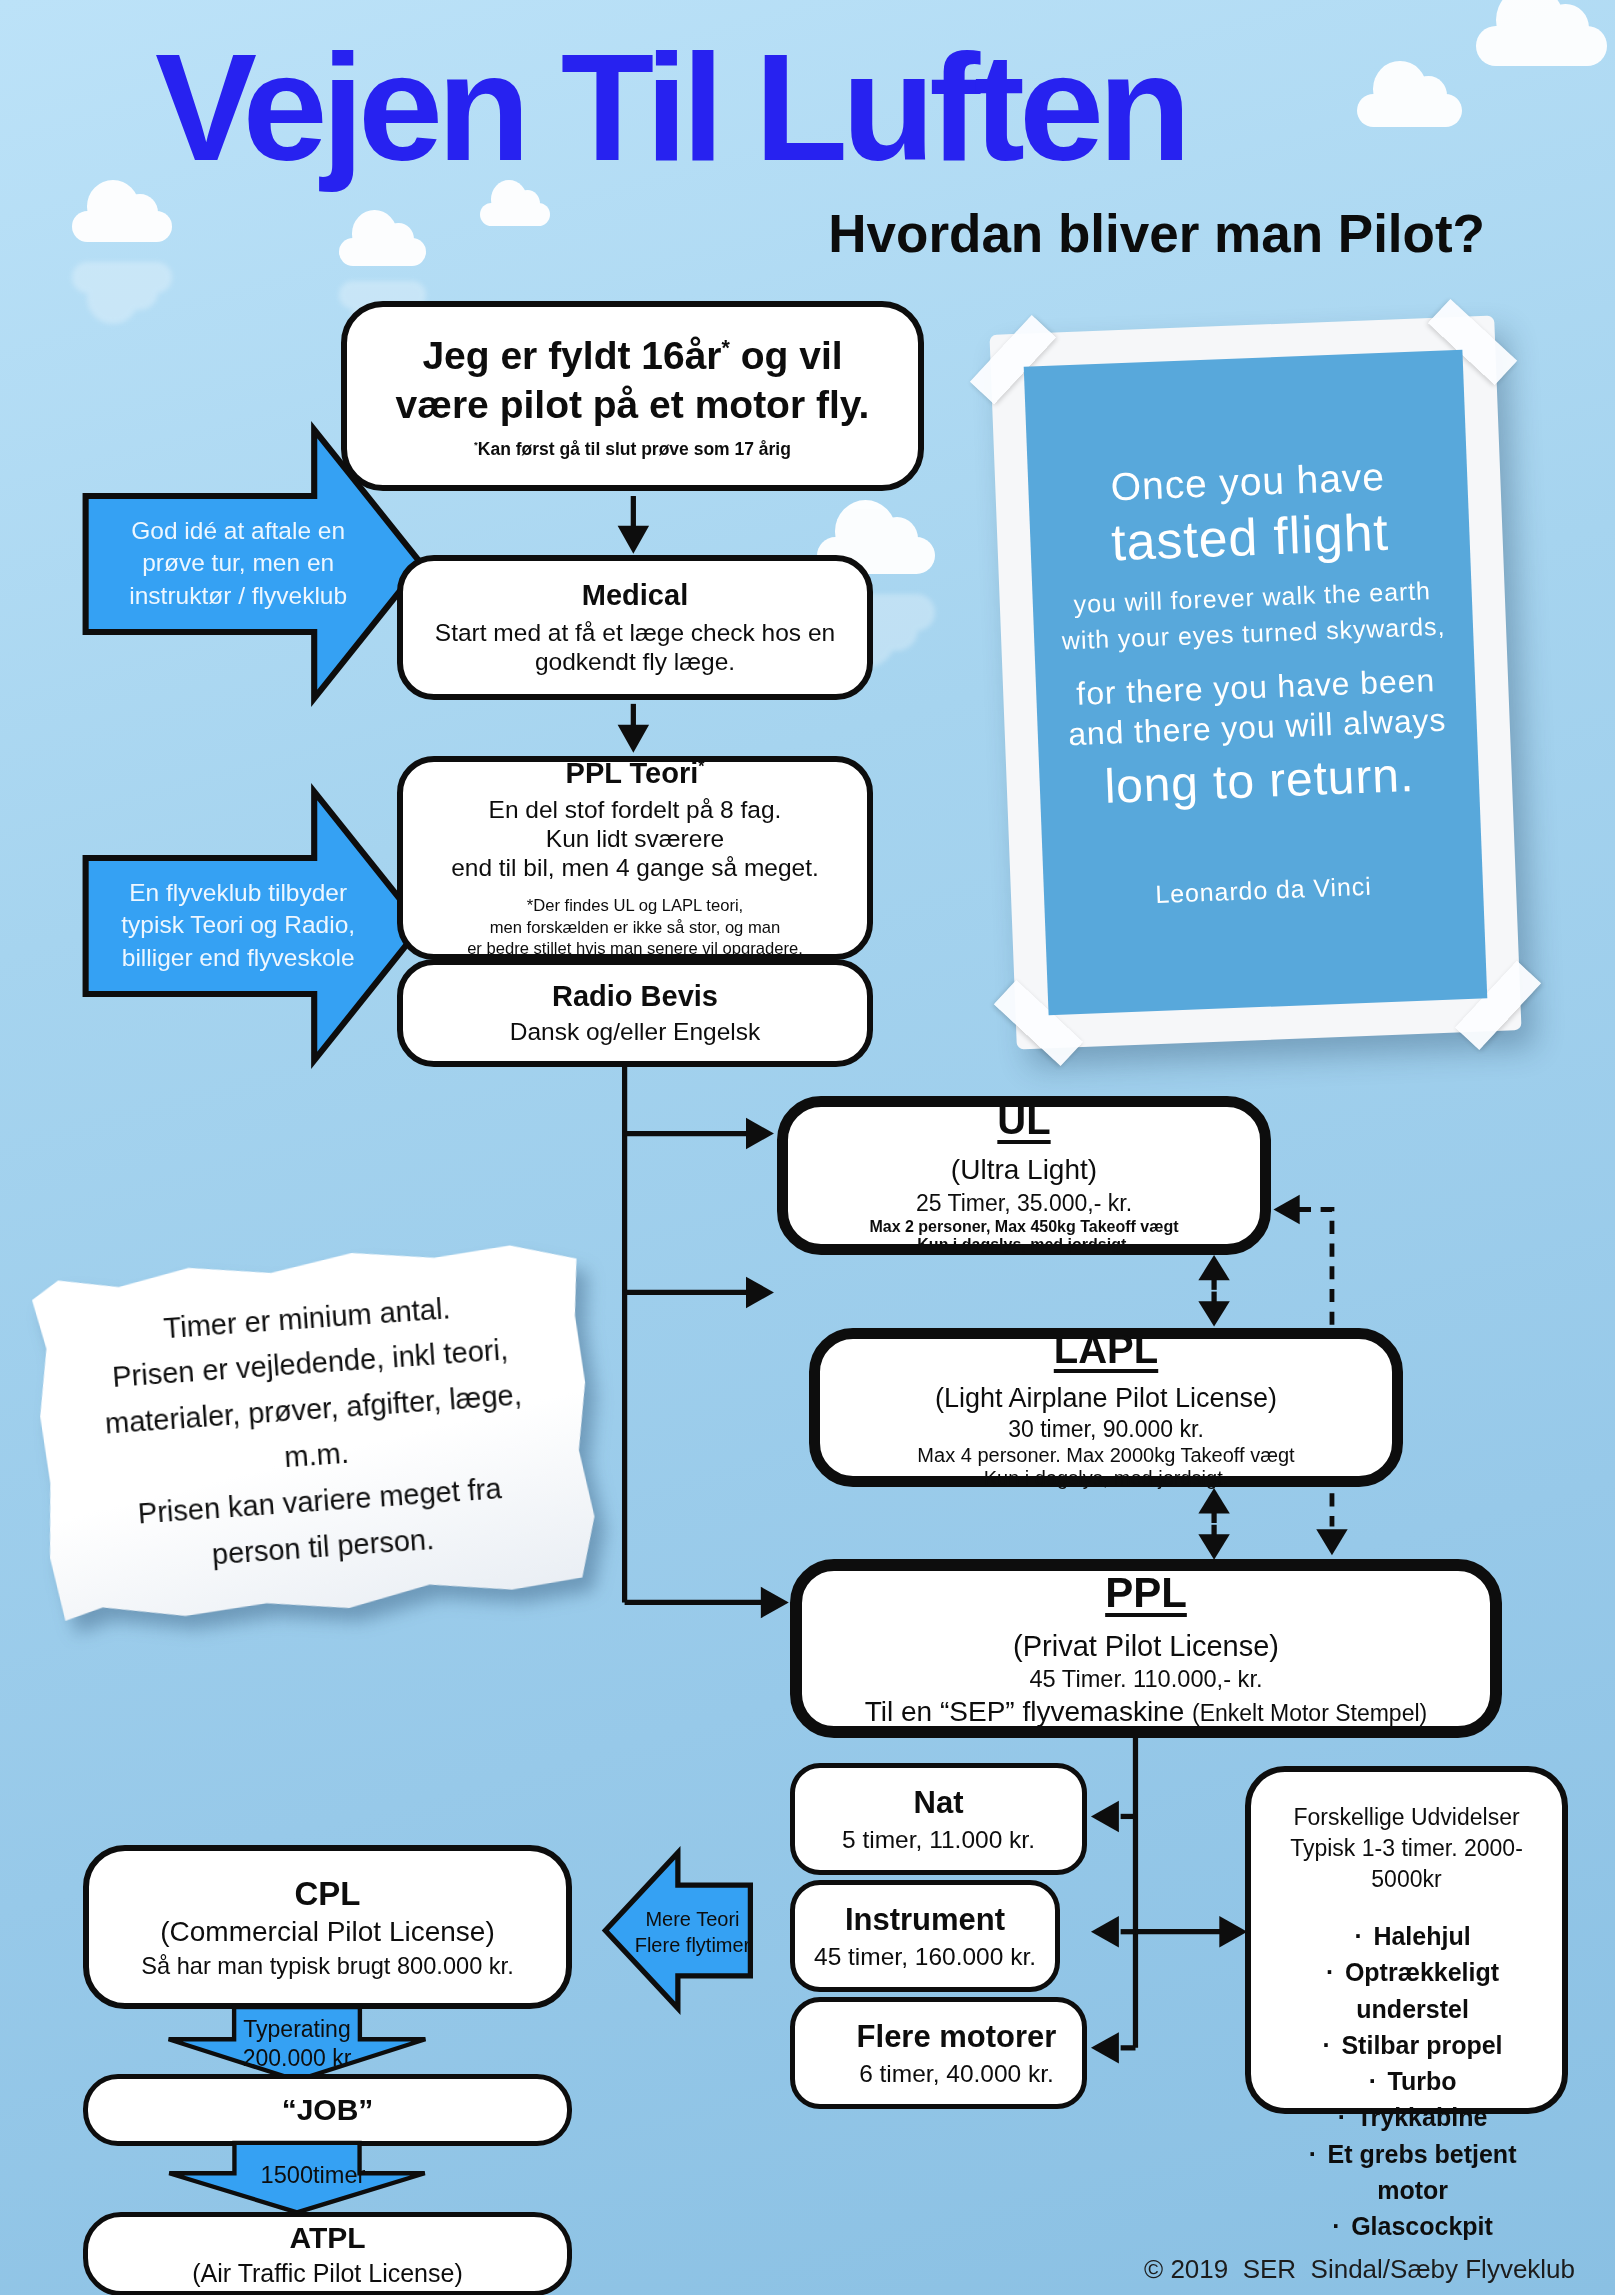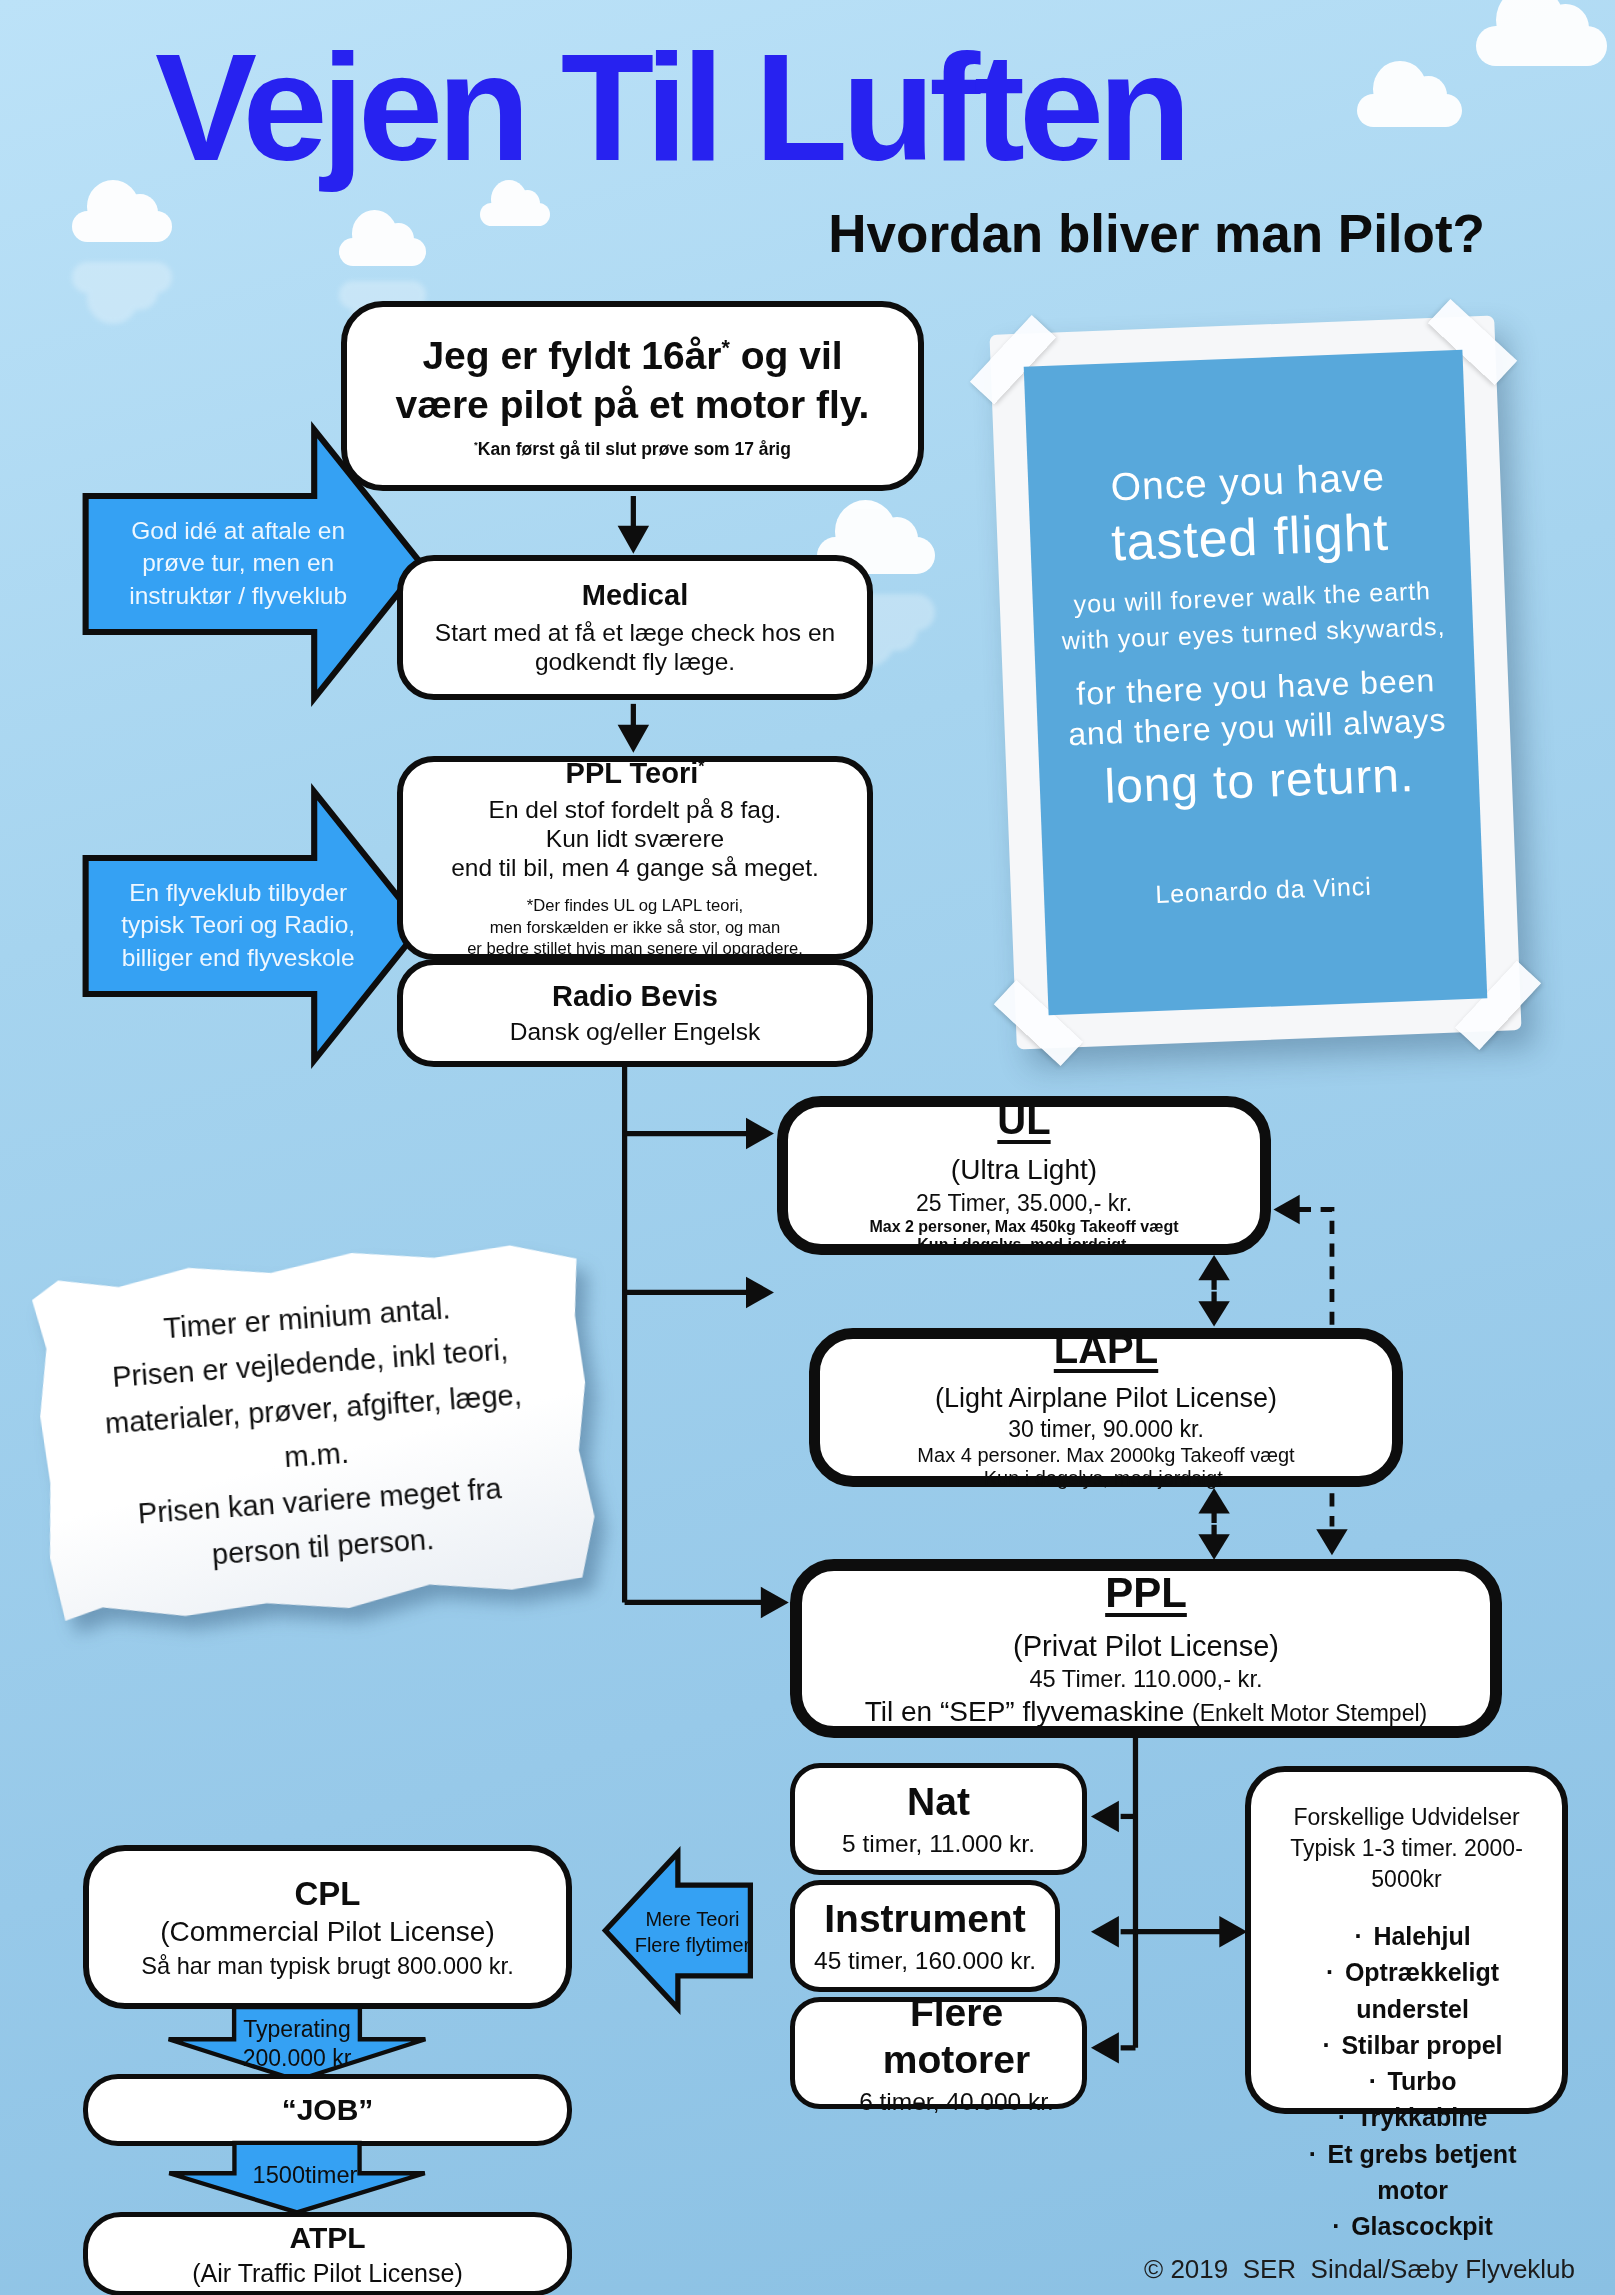--- a/index.html
+++ b/index.html
@@ -58,21 +58,21 @@
   #box-ppl .lic-title{font-size:42px;}
   #box-ppl .sub{font-size:29px;margin-top:10.5px;}
   #box-ppl .l1{font-size:23.6px;margin-top:1.7px;}
   #box-ppl .l2{font-size:28px;margin-top:1.7px;}
   #box-ppl .l2 .small{font-size:23px;text-align:right;}
   
   .thin{border-width:5.2px;border-radius:30px;}
   #box-nat{left:790px;top:1763px;width:297px;height:112px;}
   #box-instrument{left:790px;top:1880px;width:270px;height:112px;}
   #box-multi{left:790px;top:1997px;width:297px;height:112px;padding-left:36px;}
-  #box-nat .bt,#box-instrument .bt,#box-multi .bt{font-size:39px;}
+  #box-nat .bt,#box-instrument .bt,#box-multi .bt{font-size:31px;}
   #box-nat .bd,#box-instrument .bd,#box-multi .bd{font-size:24.5px;margin-top:3.5px;}
   
   #box-ext{left:1245px;top:1766px;width:323px;height:348px;border-radius:40px;justify-content:flex-start;padding:30px 17.5px 0 17.5px;}
   #box-ext .hd{font-size:23px;line-height:1.35;}
   #box-ext ul{list-style:none;margin:23px 0 0 0;padding:0 0 0 12.2px;text-align:center;align-self:stretch;}
   #box-ext li{font-size:25px;font-weight:bold;line-height:1.45;}
   #box-ext li::before{content:"·";margin-right:10.5px;}
   
   #box-cpl{left:83px;top:1845px;width:489px;height:164px;border-radius:42px;}
   #box-cpl .bt{font-size:33px;}
@@ -88,21 +88,21 @@
   .blockarrow svg{position:absolute;left:0;top:0;width:100%;height:100%;overflow:visible;}
   .ba-text{position:absolute;display:flex;align-items:center;justify-content:center;text-align:center;}
   #arrow-trial{left:83px;top:426px;width:342px;height:276px;}
   #arrow-club{left:83px;top:788px;width:342px;height:276px;}
   #arrow-trial .ba-text,#arrow-club .ba-text{left:8.7px;top:70px;width:293px;height:135px;color:#eef7ff;font-size:24.5px;line-height:1.32;}
   #arrow-more{left:601px;top:1850px;width:152px;height:161px;}
   #arrow-more .ba-text{left:31px;top:38px;width:121px;height:87px;color:#0d0d0d;font-size:20px;line-height:1.3;}
   #arrow-typerating{left:166px;top:2006px;width:262px;height:77px;}
   #arrow-typerating .ba-text{left:0;top:1.7px;width:100%;height:73px;color:#0d0d0d;font-size:23px;line-height:1.25;}
   #arrow-hours{left:166px;top:2142px;width:262px;height:73px;}
-  #arrow-hours .ba-text{left:8px;top:5.2px;width:100%;height:56px;color:#0d0d0d;font-size:23.6px;}
+  #arrow-hours .ba-text{left:16px;top:5.2px;width:100%;height:56px;color:#0d0d0d;font-size:23.6px;}
   
   #quote-poster{position:absolute;left:1003px;top:325px;width:505px;height:715px;transform:rotate(-2.2deg);
      background:#f6f7f9;border-radius:7px;box-shadow:12.2px 17.5px 30px rgba(20,50,80,.30);}
   #quote-poster .inner{position:absolute;left:33px;top:33px;right:33px;bottom:33px;background:#58a8db;
      display:flex;flex-direction:column;align-items:center;justify-content:center;text-align:center;color:#fff;letter-spacing:0.9px;}
   .tape{position:absolute;width:91px;height:33px;background:rgba(252,253,255,.95);box-shadow:0 1.7px 5.2px rgba(0,0,0,.18);}
   .tape.tl{left:-23px;top:8.7px;transform:rotate(-45deg);}
   .tape.tr{right:-23px;top:8.7px;transform:rotate(45deg);}
   .tape.bl{left:-23px;bottom:8.7px;transform:rotate(45deg);}
   .tape.br{right:-23px;bottom:8.7px;transform:rotate(-45deg);}

